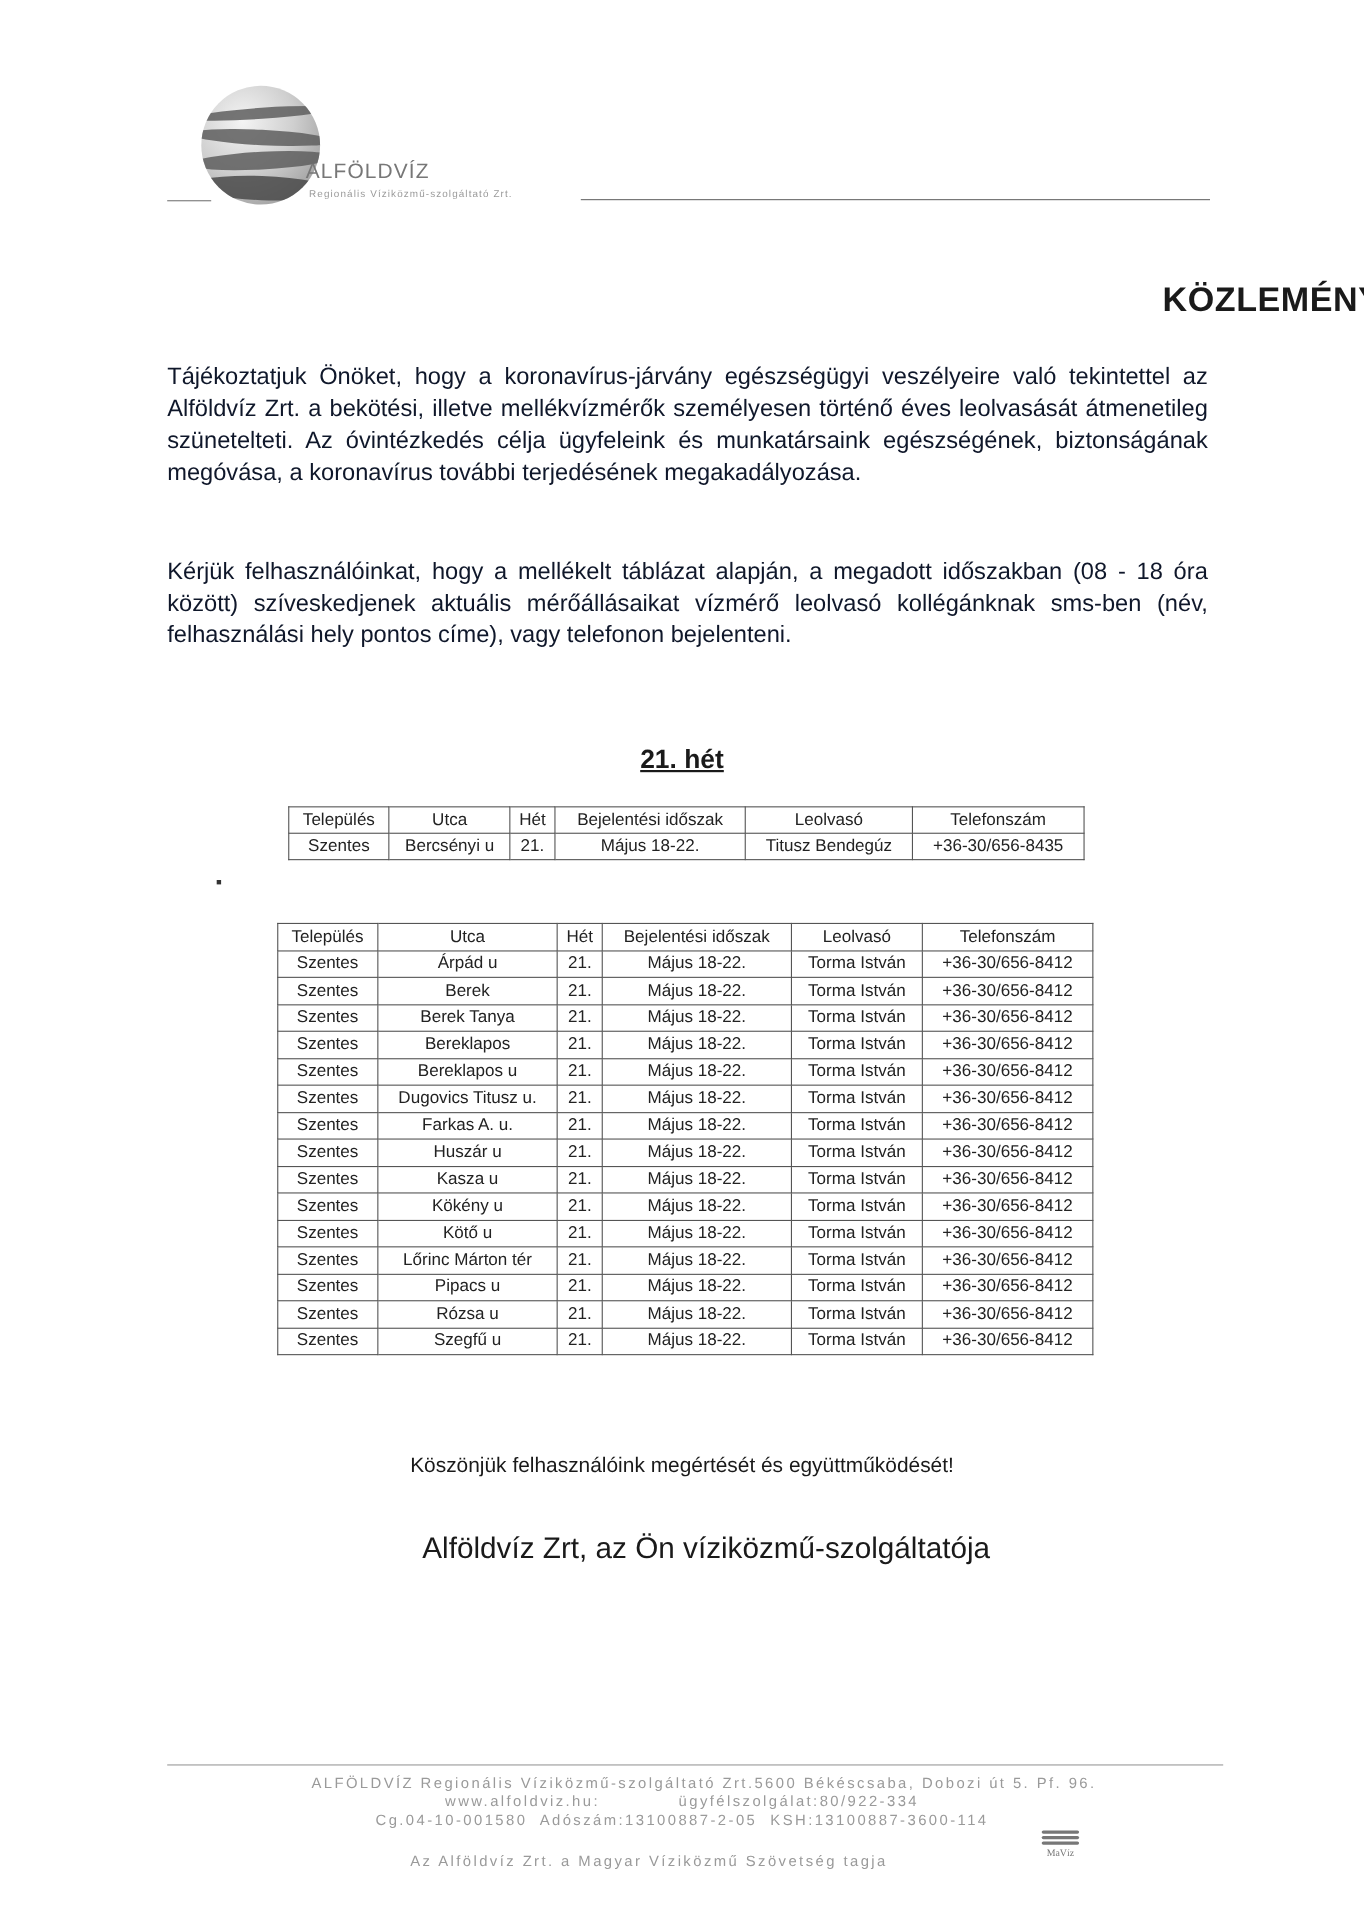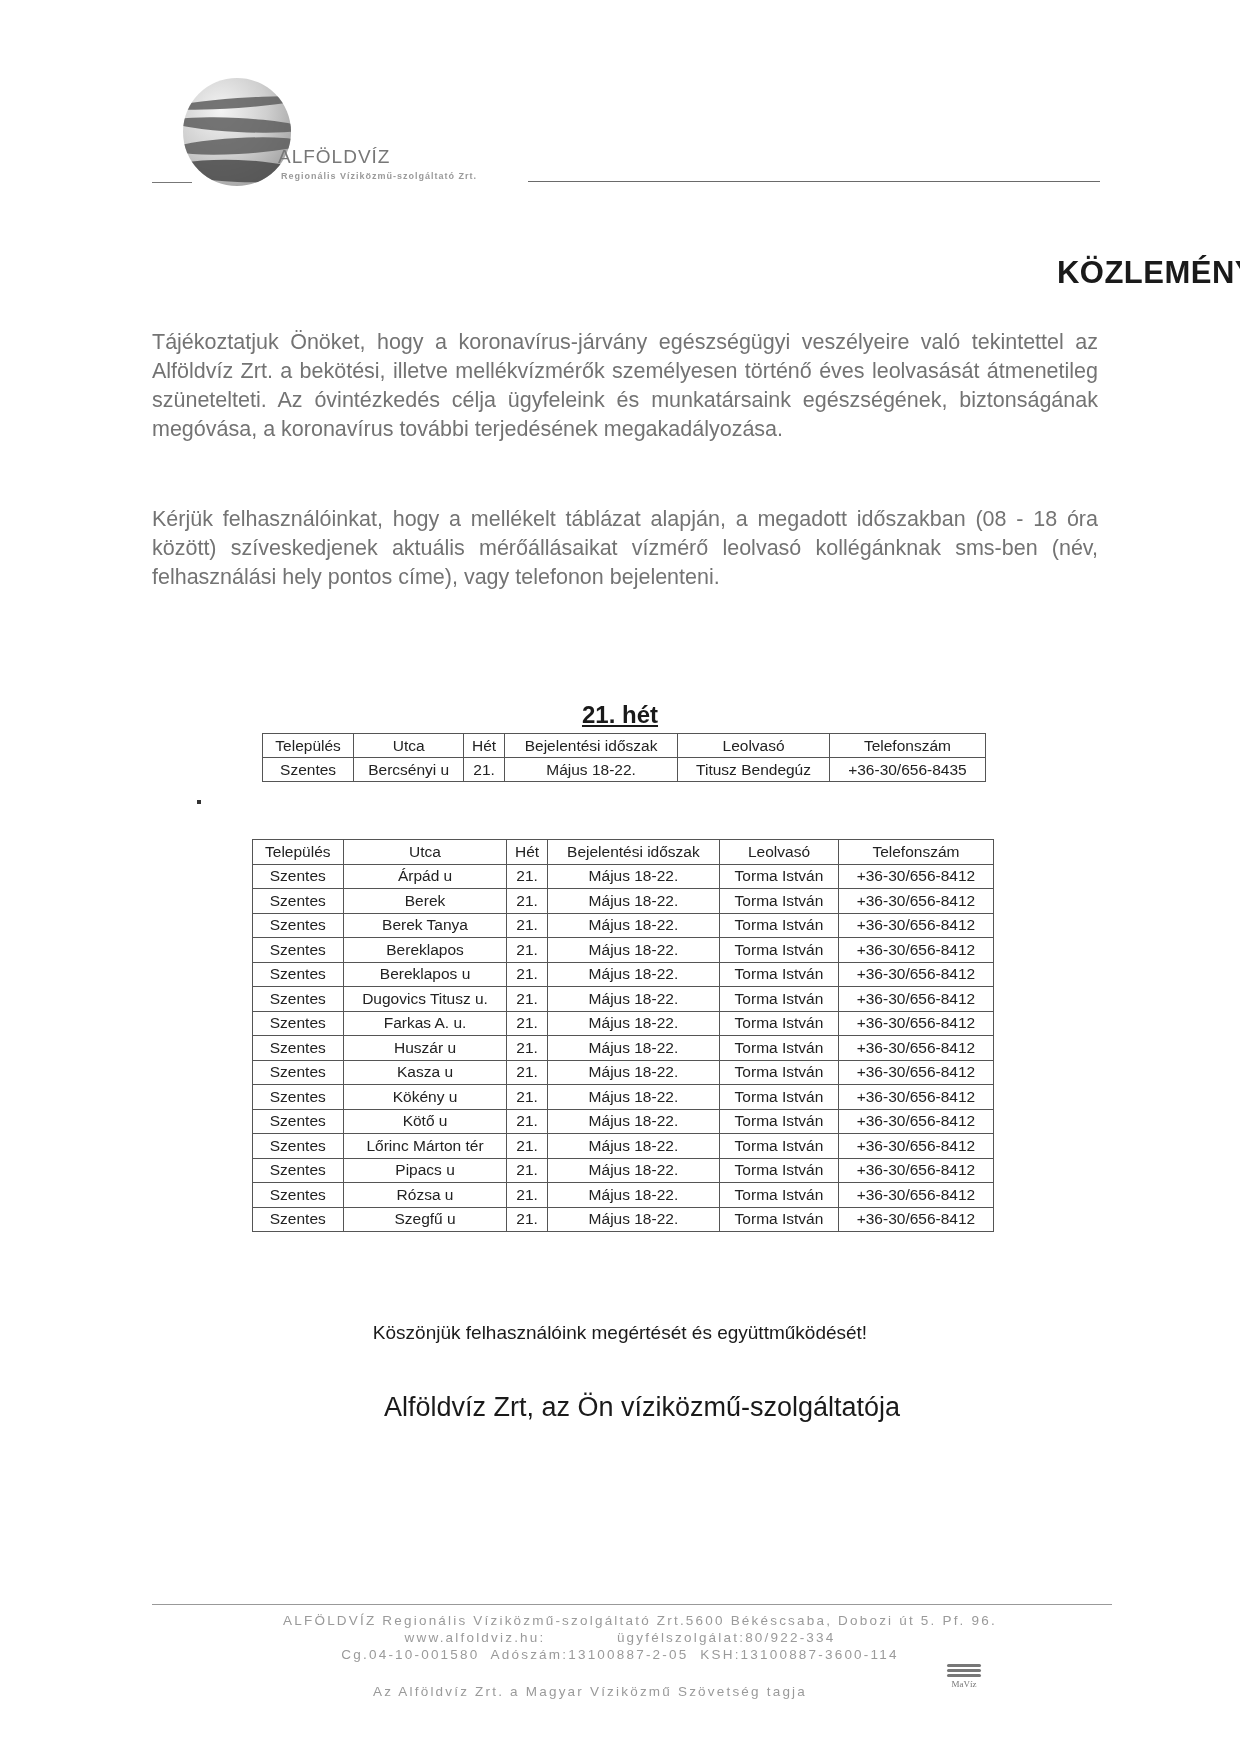--- a/index.html
+++ b/index.html
@@ -7,34 +7,34 @@
 
     
     .logo-globe { position: absolute; left: 183px; top: 78px; width: 108px; height: 108px; border-radius: 50%;
       background: radial-gradient(circle at 35% 30%, #f4f4f4 0%, #cfcfcf 45%, #8a8a8a 100%); overflow: hidden; }
     .logo-globe .wave { position: absolute; left: -10px; width: 130px; height: 14px; border-radius: 50%; background: #5e5e5e; opacity: .85; }
     .logo-globe .w1 { top: 20px; transform: rotate(-4deg); height: 10px; }
     .logo-globe .w2 { top: 40px; transform: rotate(3deg); }
     .logo-globe .w3 { top: 60px; transform: rotate(-3deg); height: 16px; }
     .logo-globe .w4 { top: 82px; transform: rotate(2deg); height: 22px; background: #4a4a4a; }
     .logo-name { position: absolute; left: 278px; top: 146px; font-size: 19px; letter-spacing: 1px; color: #777; }
-    .logo-sub { position: absolute; left: 281px; top: 171px; font-size: 9px; letter-spacing: 1px; color: #9a9a9a; font-weight: bold; }
+    .logo-sub { position: absolute; left: 281px; top: 171px; font-size: 9px; letter-spacing: 1px; color: #9a9a9a; }
     .header-rule-left { position: absolute; left: 152px; top: 182px; width: 40px; height: 1px; background: #777; }
     .header-rule-right { position: absolute; left: 528px; top: 181px; width: 572px; height: 1px; background: #6a6a6a; }
 
     
     .title { position: absolute; left: 0; width: 1240px; top: 255px; text-align: right; font-size: 31px; font-weight: bold; letter-spacing: 0.5px; padding-left: 16px; }
 
     
-    .para { position: absolute; left: 152px; width: 946px; font-size: 21.5px; line-height: 29px; text-align: justify; color: #737373; }
+    .para { position: absolute; left: 152px; width: 946px; font-size: 21.5px; line-height: 29px; text-align: justify; color: #0f172a; }
     .para1 { top: 328px; }
     .para2 { top: 505px; }
 
     
-    .week { position: absolute; left: 0; width: 1240px; top: 677px; text-align: center; font-size: 24px; font-weight: bold; text-decoration: underline; margin-top: 24px; }
+    .week { position: absolute; left: 0; width: 1240px; top: 677px; text-align: center; font-size: 24px; font-weight: bold; text-decoration: underline; }
 
     
     table.grid { position: absolute; border-collapse: collapse; font-size: 15.5px; color: #222; }
     table.grid td, table.grid th { border: 1px solid #555; text-align: center; font-weight: normal; padding: 0 4px; white-space: nowrap; }
     .t1 { left: 262px; top: 733px; width: 724px; }
     .t1 td, .t1 th { height: 23px; }
     .t2 { left: 252px; top: 839px; width: 742px; }
     .t2 td, .t2 th { height: 23.5px; }
 
     .stray-dot { position: absolute; left: 197px; top: 800px; width: 4px; height: 4px; background: #333; }

